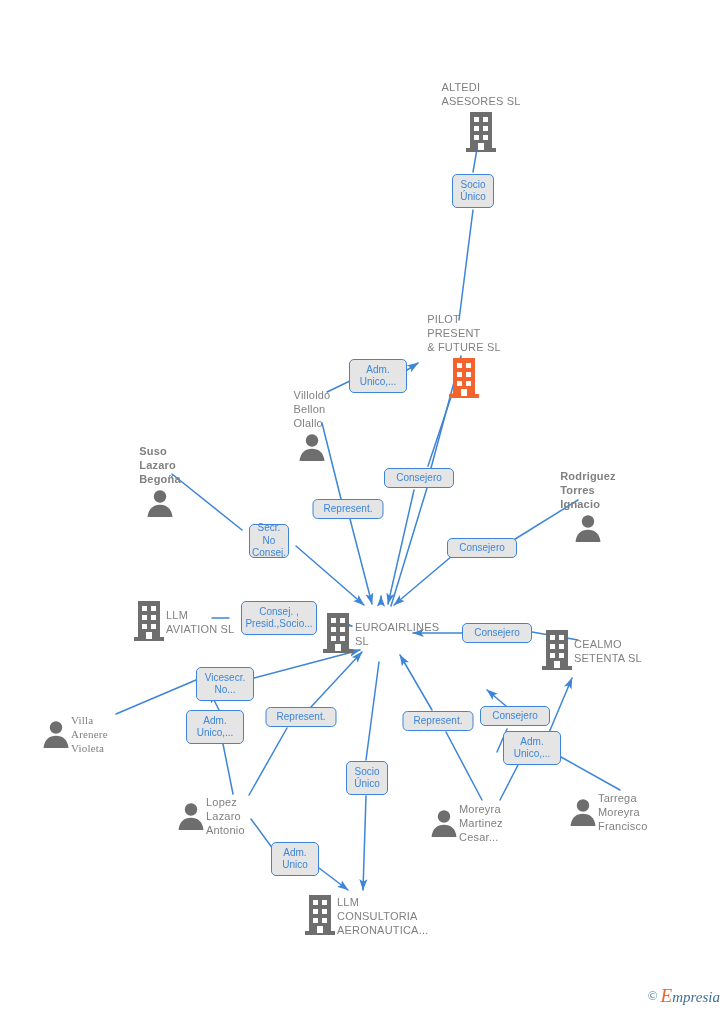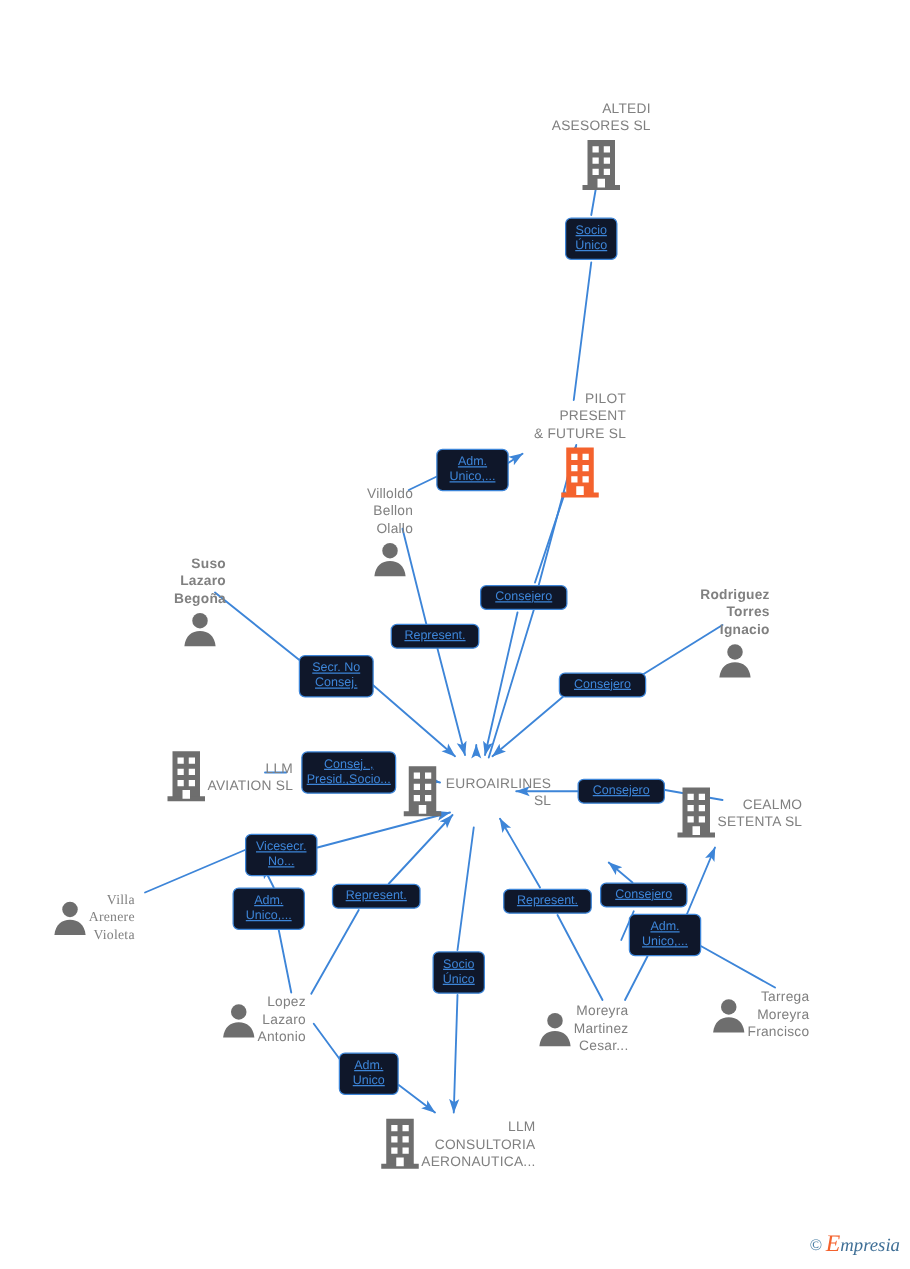--- a/index.html
+++ b/index.html
@@ -8,35 +8,34 @@
     font-family:"Liberation Sans", sans-serif;
     width:728px;height:1015px;position:relative;overflow:hidden;
   }
   #canvas{position:absolute;left:0;top:0;width:728px;height:1015px;}
   svg#edges{position:absolute;left:0;top:0;width:728px;height:1015px;}
 
   .node{position:absolute;display:flex;flex-direction:row;align-items:center;
         width:120px;margin-left:-60px;}
   .node .glyph{display:block;line-height:0;}
   .node .caption{
-    font-size:11px;color:#808080;text-align:right;line-height:14px;
+    font-size:11px;color:#808080;text-align:left;line-height:14px;
     letter-spacing:.2px;white-space:pre-line;margin-top:1px;
   }
   .node.company-focus .caption{color:#808080;}
   .node.caption-top{flex-direction:column-reverse;}
   .node.caption-top .caption{margin-top:0;margin-bottom:2px;}
 
   .edge-label{
     position:absolute;box-sizing:border-box;
-    border:1.4px solid #3d85d8;border-radius:5px;background:#0f172a;
+    border:1.4px solid #3d85d8;border-radius:5px;background:#e5e5e5;
     color:#3d85d8;font-size:10px;line-height:12.5px;text-align:center;
     padding:3px 5px;white-space:pre-line;
     display:flex;align-items:center;justify-content:center;
     transform:translate(-50%,-50%);
-    text-decoration:underline;
   }
   .watermark{
     position:absolute;right:8px;bottom:8px;display:flex;align-items:center;gap:3px;
     font-size:15px;color:#3f6f96;font-family:"Liberation Serif",serif;font-style:italic;
   }
   .watermark .c{font-style:normal;font-size:13px;color:#4a7fa5;}
   .watermark .e{color:#f4622d;font-size:19px;font-style:italic;}
 </style>
 </head>
 <body>
@@ -339,21 +338,21 @@
 AERONAUTICA...</span>
   </div>
 
   <div class="edge-label" style="left:473px;top:191px;width:42px;height:34px;">Socio
 Único</div>
   <div class="edge-label" style="left:378px;top:376px;width:58px;height:34px;">Adm.
 Unico,...</div>
   <div class="edge-label" style="left:419px;top:478px;width:70px;height:20px;">Consejero</div>
   <div class="edge-label" style="left:348px;top:509px;width:71px;height:20px;">Represent.</div>
   <div class="edge-label" style="left:482px;top:548px;width:70px;height:20px;">Consejero</div>
-  <div class="edge-label" style="left:269px;top:541px;width:60px;height:34px;">Secr.  No
+  <div class="edge-label" style="left:269px;top:541px;width:40px;height:34px;">Secr.  No
 Consej.</div>
   <div class="edge-label" style="left:279px;top:618px;width:76px;height:34px;">Consej. ,
 Presid.,Socio...</div>
   <div class="edge-label" style="left:497px;top:633px;width:70px;height:20px;">Consejero</div>
   <div class="edge-label" style="left:225px;top:684px;width:58px;height:34px;">Vicesecr.
 No...</div>
   <div class="edge-label" style="left:215px;top:727px;width:58px;height:34px;">Adm.
 Unico,...</div>
   <div class="edge-label" style="left:301px;top:717px;width:71px;height:20px;">Represent.</div>
   <div class="edge-label" style="left:438px;top:721px;width:71px;height:20px;">Represent.</div>

